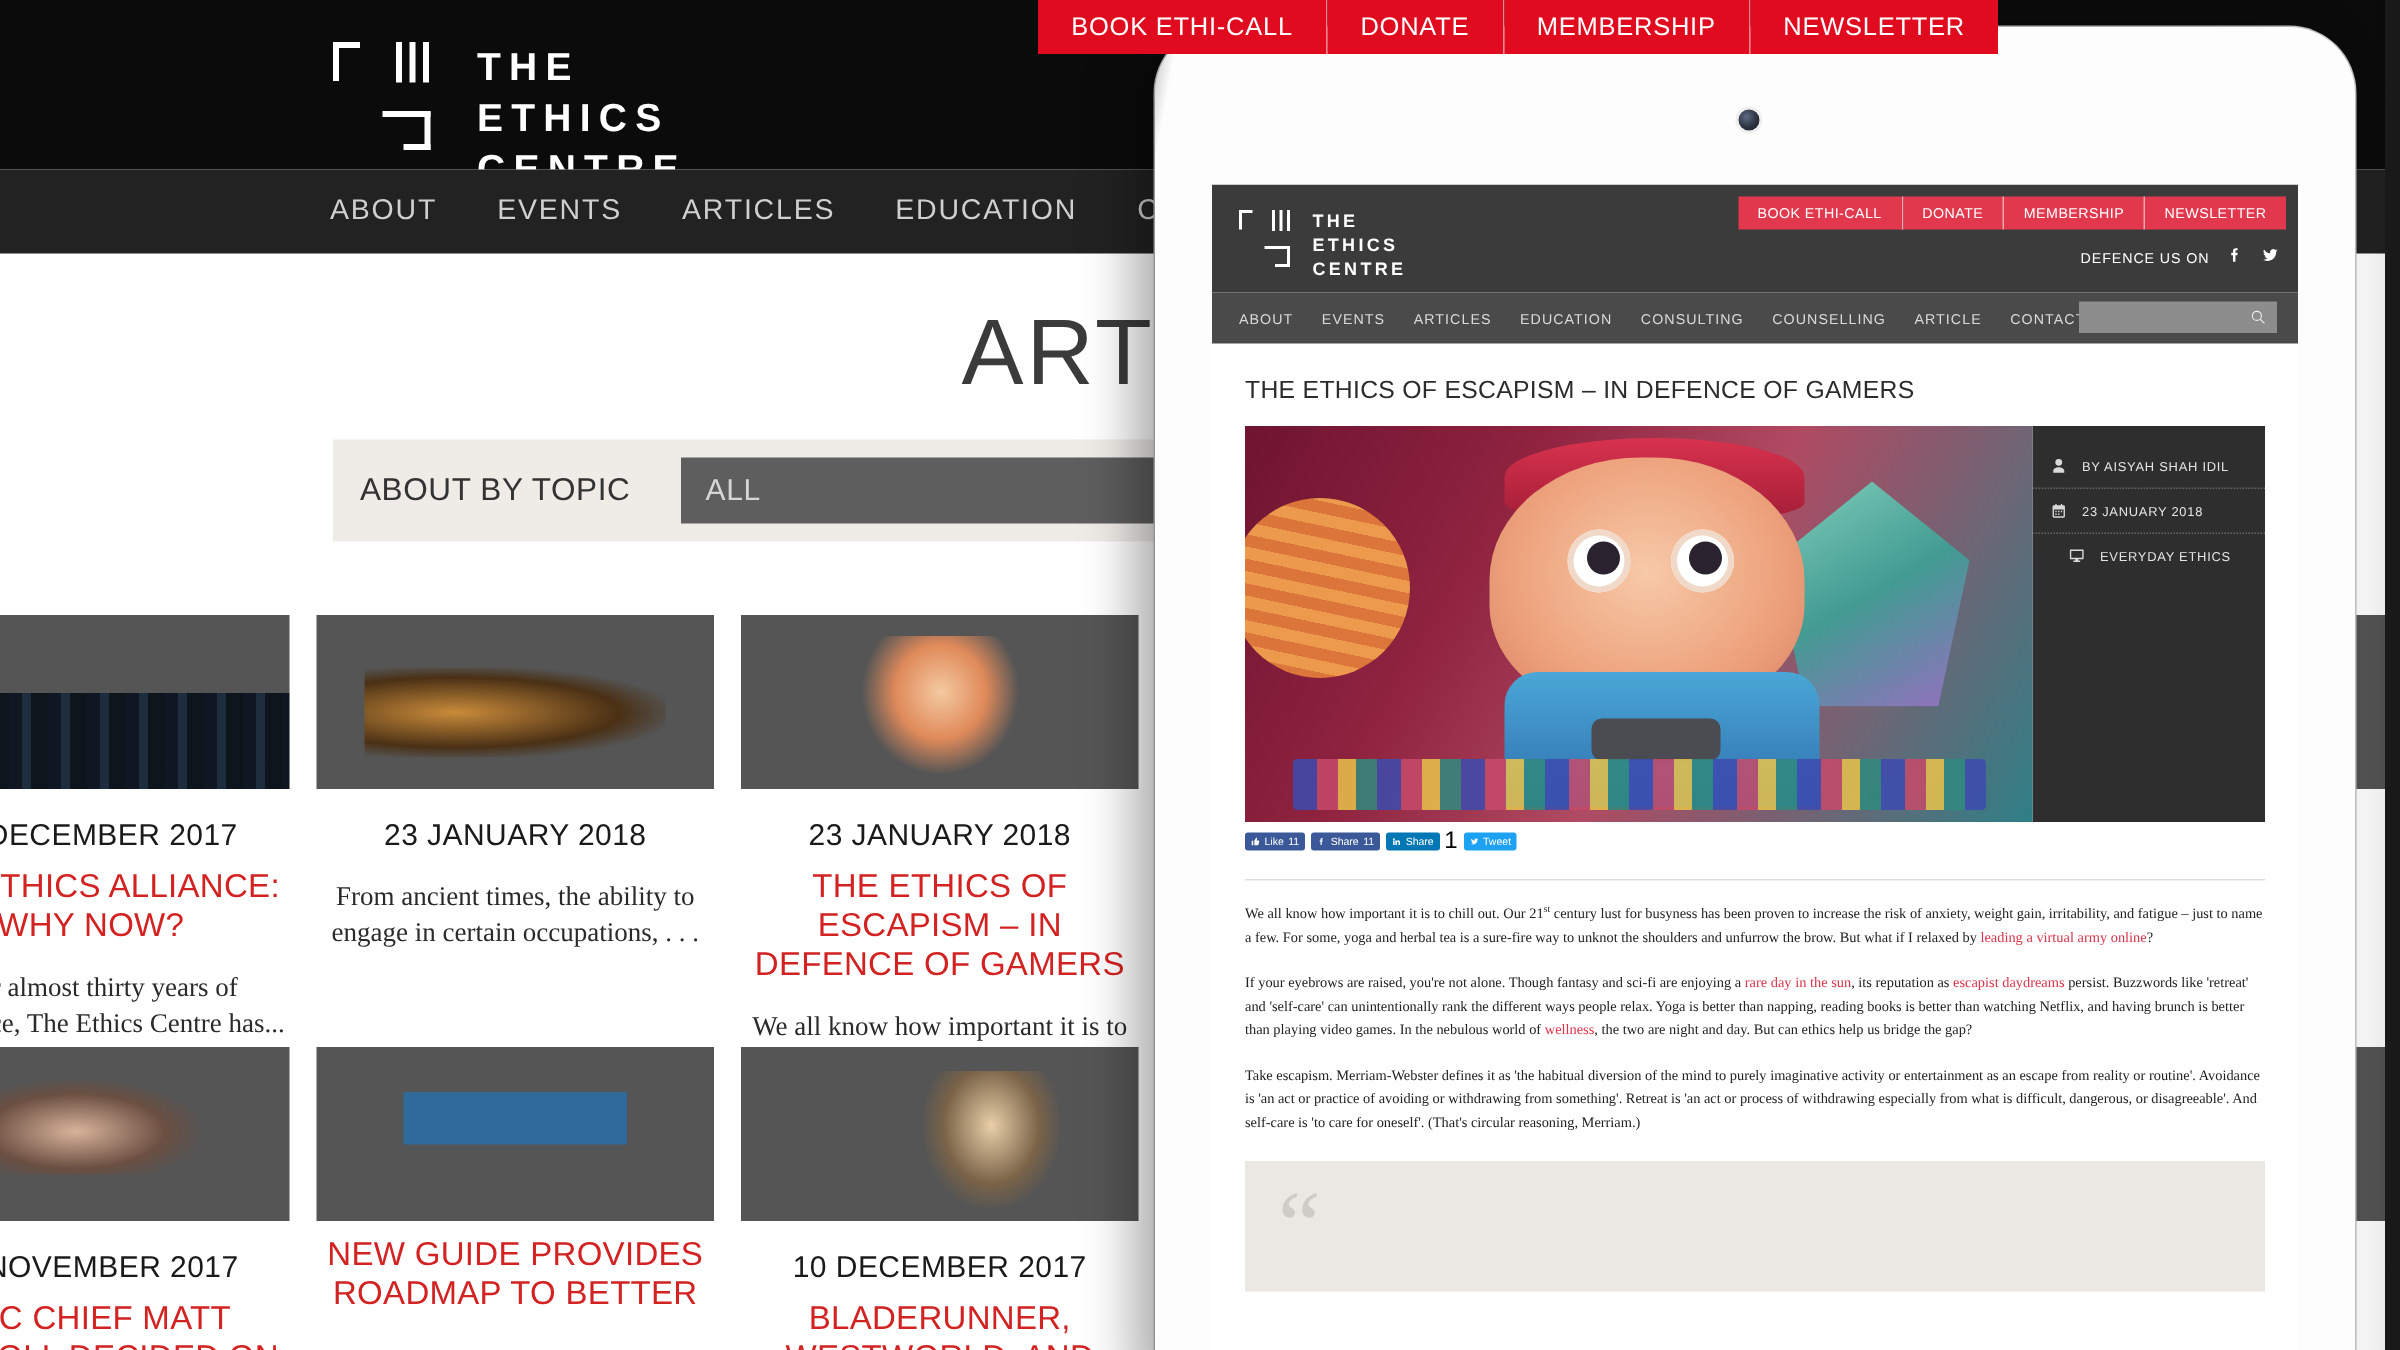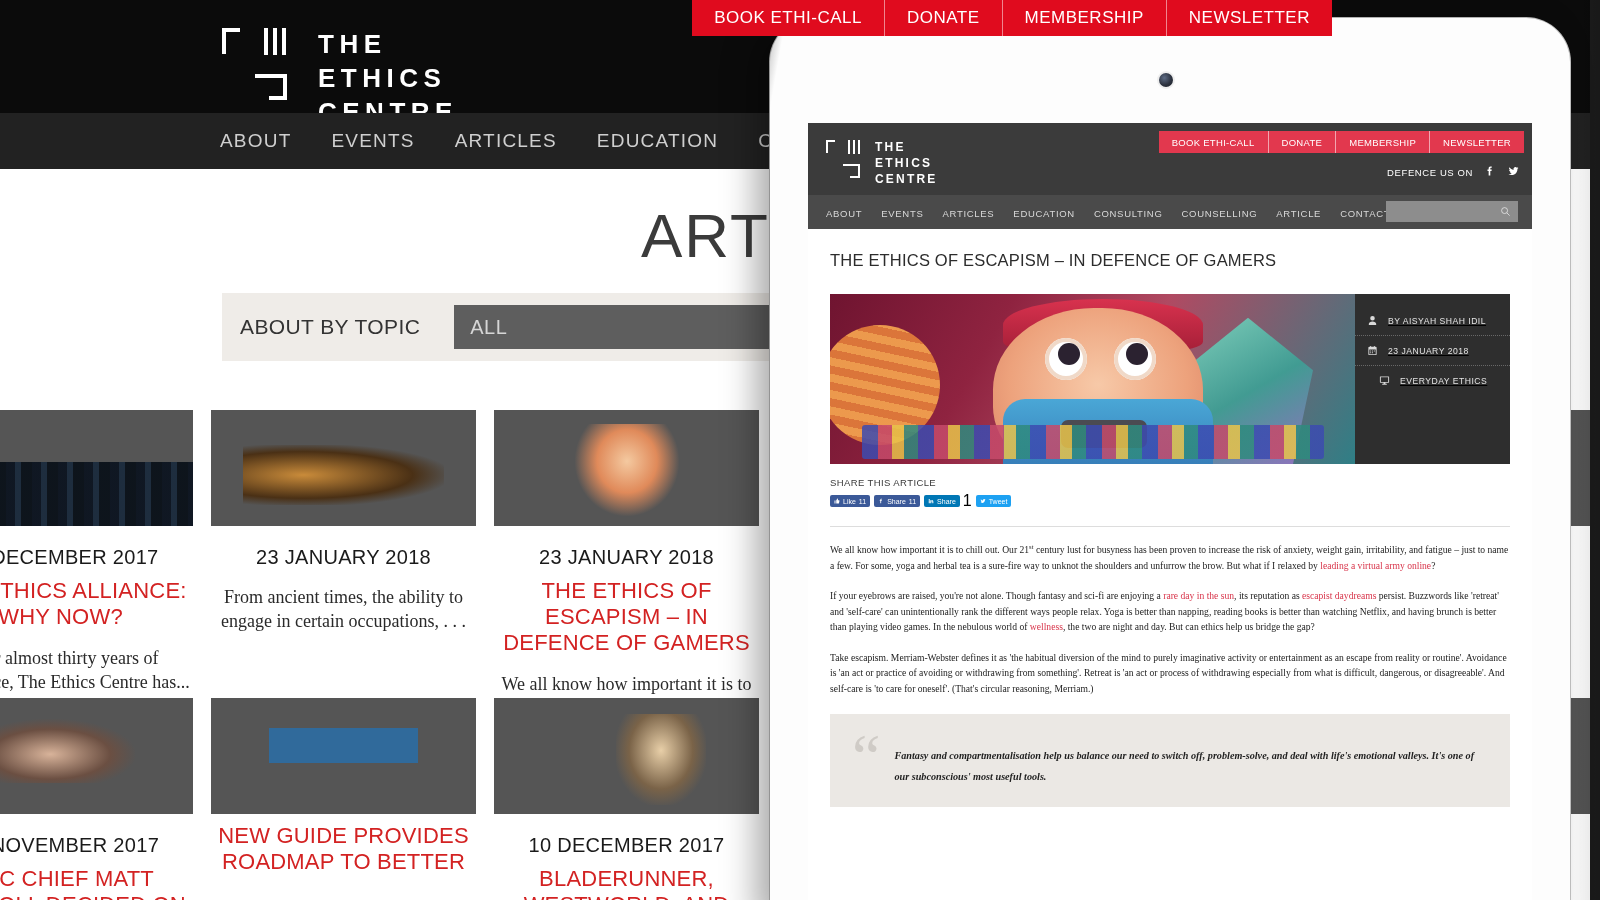--- a/index.html
+++ b/index.html
@@ -109,21 +109,21 @@
   .tb-nav { position:relative; width:100%; height:34px; background:#4a4a4a; display:flex; align-items:center; }
   .tb-nav ul { list-style:none; display:flex; gap:19px; padding-left:18px; }
   .tb-nav a { color:#d9d9d9; font-size:9.5px; letter-spacing:.7px; text-decoration:none; white-space:nowrap; }
   .tb-search { position:absolute; right:14px; top:6px; width:132px; height:21px; background:#8d8d8d;
     display:flex; align-items:center; justify-content:flex-end; padding-right:7px; }
   .tb-search svg { stroke:#f0f0f0; fill:none; stroke-width:1.6; }
 
   .tb-body { padding:22px 22px 0 22px; background:#fff; }
   .art-title { font-size:16.5px; color:#2c2c2c; letter-spacing:.2px; }
 
-  .hero-wrap { display:flex; margin-top:24px; height:170px;text-decoration:underline; }
+  .hero-wrap { display:flex; margin-top:14px; height:264px; }
   .hero-img { flex:1; position:relative; overflow:hidden;
     background:linear-gradient(120deg,#6f1430 0%,#8f2340 30%,#b04a62 55%,#2f7f86 100%); }
   .hero-img .planet{position:absolute;left:-2%;top:18%;width:120px;height:120px;border-radius:50%;
     background:repeating-linear-gradient(12deg,#f2a04e 0 8px,#e07a3a 8px 16px);opacity:.95;}
   .hero-img .face{position:absolute;left:31%;top:8%;width:210px;height:170px;border-radius:48% 48% 42% 42%;
     background:radial-gradient(ellipse at 50% 45%,#f7c9a8 0%,#eda27c 60%,#d97f62 100%);}
   .hero-img .hat{position:absolute;left:33%;top:3%;width:200px;height:52px;border-radius:50% 50% 18% 18%;
     background:linear-gradient(180deg,#d8324e,#a61f38);}
   .hero-img .eyeL{position:absolute;left:41%;top:26%;width:42px;height:42px;border-radius:50%;
     background:#fff;box-shadow:inset 0 0 0 4px #f0d9c8;}
@@ -384,21 +384,20 @@
             </div>
             <div class="meta-row">
               <svg width="11" height="11" viewBox="0 0 24 24">
                   <path d="M3 3h18a1 1 0 0 1 1 1v12a1 1 0 0 1-1 1h-7v2h3v2H7v-2h3v-2H3a1 1 0 0 1-1-1V4a1 1 0 0 1 1-1zm1 2v10h16V5H4z"></path>
                 </svg>
               <span class="mtxt">EVERYDAY ETHICS</span>
             </div>
           </div>
         </div>
 
-        <div class="share-head">SHARE THIS ARTICLE</div>
         <div class="share-row">
           <div class="sbtn sb-fb">
             <svg width="6" height="6" viewBox="0 0 24 24">
                 <path d="M2 10h4v12H2zM22 11a2 2 0 0 0-2-2h-5l1-4a2 2 0 0 0-2-3l-1 1-4 6v13h9a2 2 0 0 0 2-2z"></path>
               </svg>
             <span>Like</span>
             <span>11</span>
           </div>
           <div class="sbtn sb-fb2">
             <svg width="6" height="6" viewBox="0 0 24 24">
@@ -431,20 +430,19 @@
         </p>
 
         <p class="art-p">
           <span>If your eyebrows are raised, you're not alone. Though fantasy and sci-fi are enjoying a </span><a href="#">rare day in the sun</a><span>, its reputation as </span><a href="#">escapist daydreams</a><span> persist. Buzzwords like 'retreat' and 'self-care' can unintentionally rank the different ways people relax. Yoga is better than napping, reading books is better than watching Netflix, and having brunch is better than playing video games. In the nebulous world of </span><a href="#">wellness</a><span>, the two are night and day. But can ethics help us bridge the gap?</span>
         </p>
 
         <p class="art-p">Take escapism. Merriam-Webster defines it as 'the habitual diversion of the mind to purely imaginative activity or entertainment as an escape from reality or routine'. Avoidance is 'an act or practice of avoiding or withdrawing from something'. Retreat is 'an act or process of withdrawing especially from what is difficult, dangerous, or disagreeable'. And self-care is 'to care for oneself'. (That's circular reasoning, Merriam.)</p>
 
         <div class="pullquote">
           <div class="pq-mark">“</div>
-          <div class="pq-text">Fantasy and compartmentalisation help us balance our need to switch off, problem-solve, and deal with life's emotional valleys. It's one of our subconscious' most useful tools.</div>
         </div>
       </div>
     </div>
   </div>
 
   <div class="edge-fade"></div>
 </div>
 
 </body></html>

